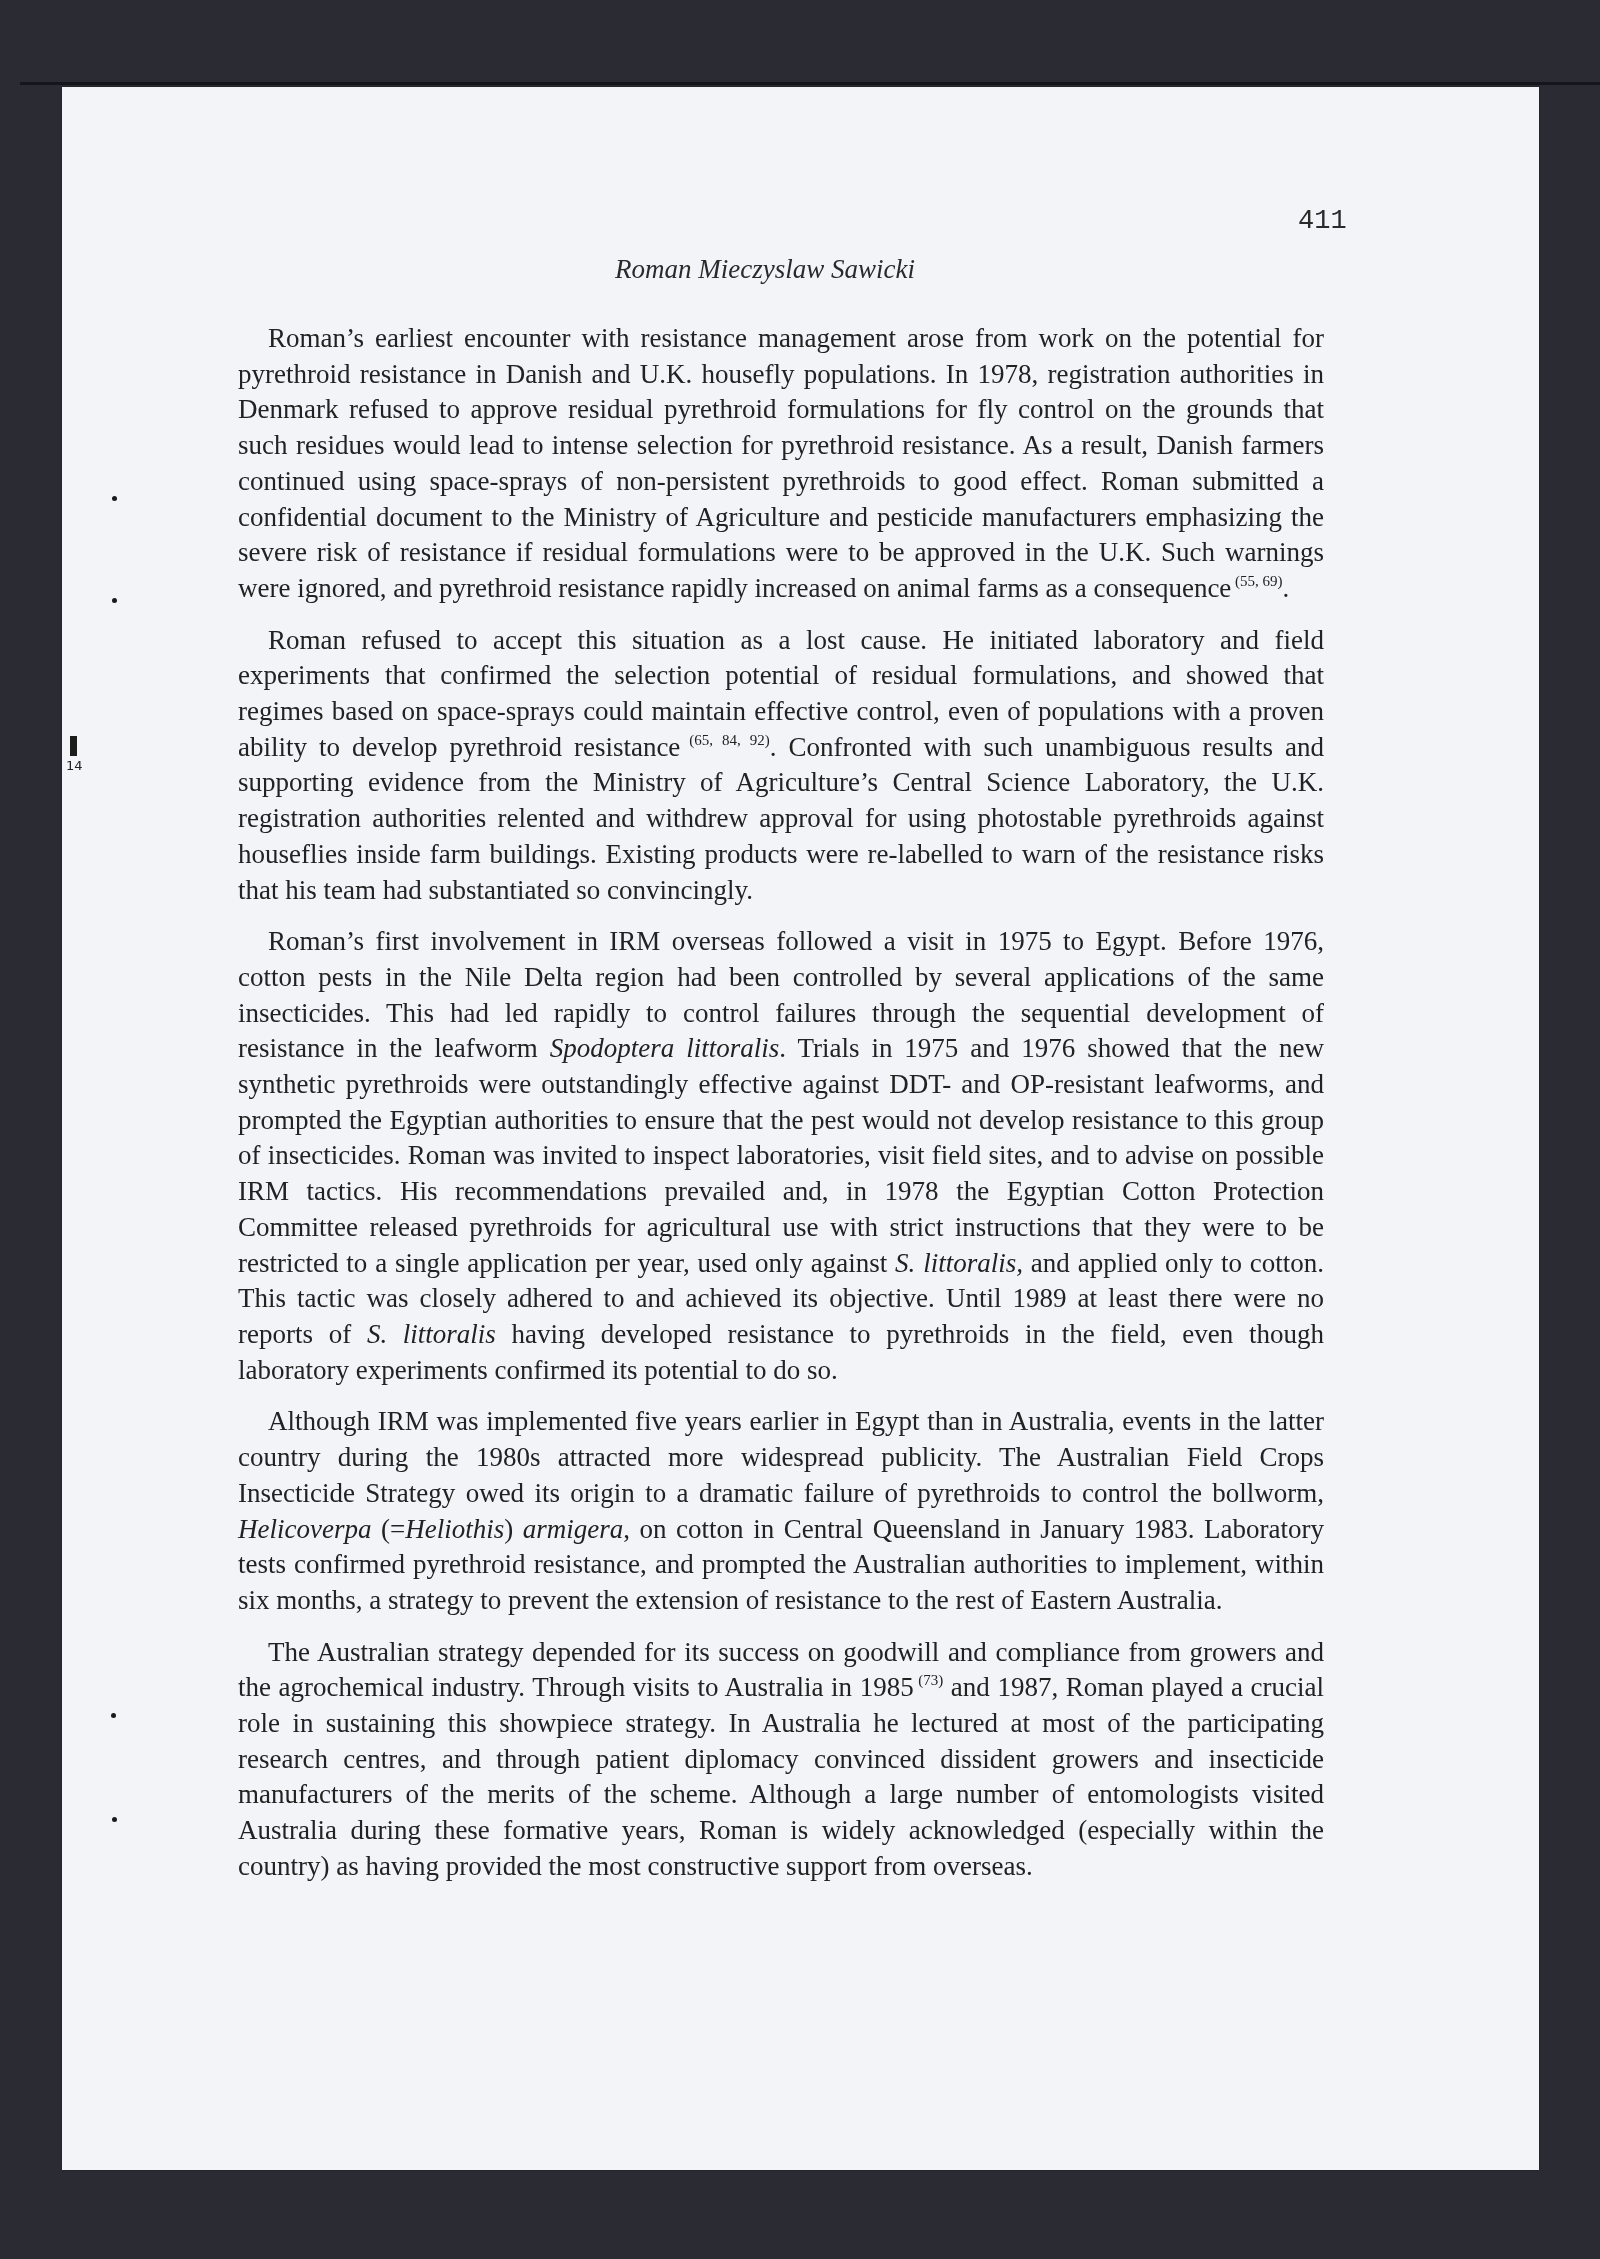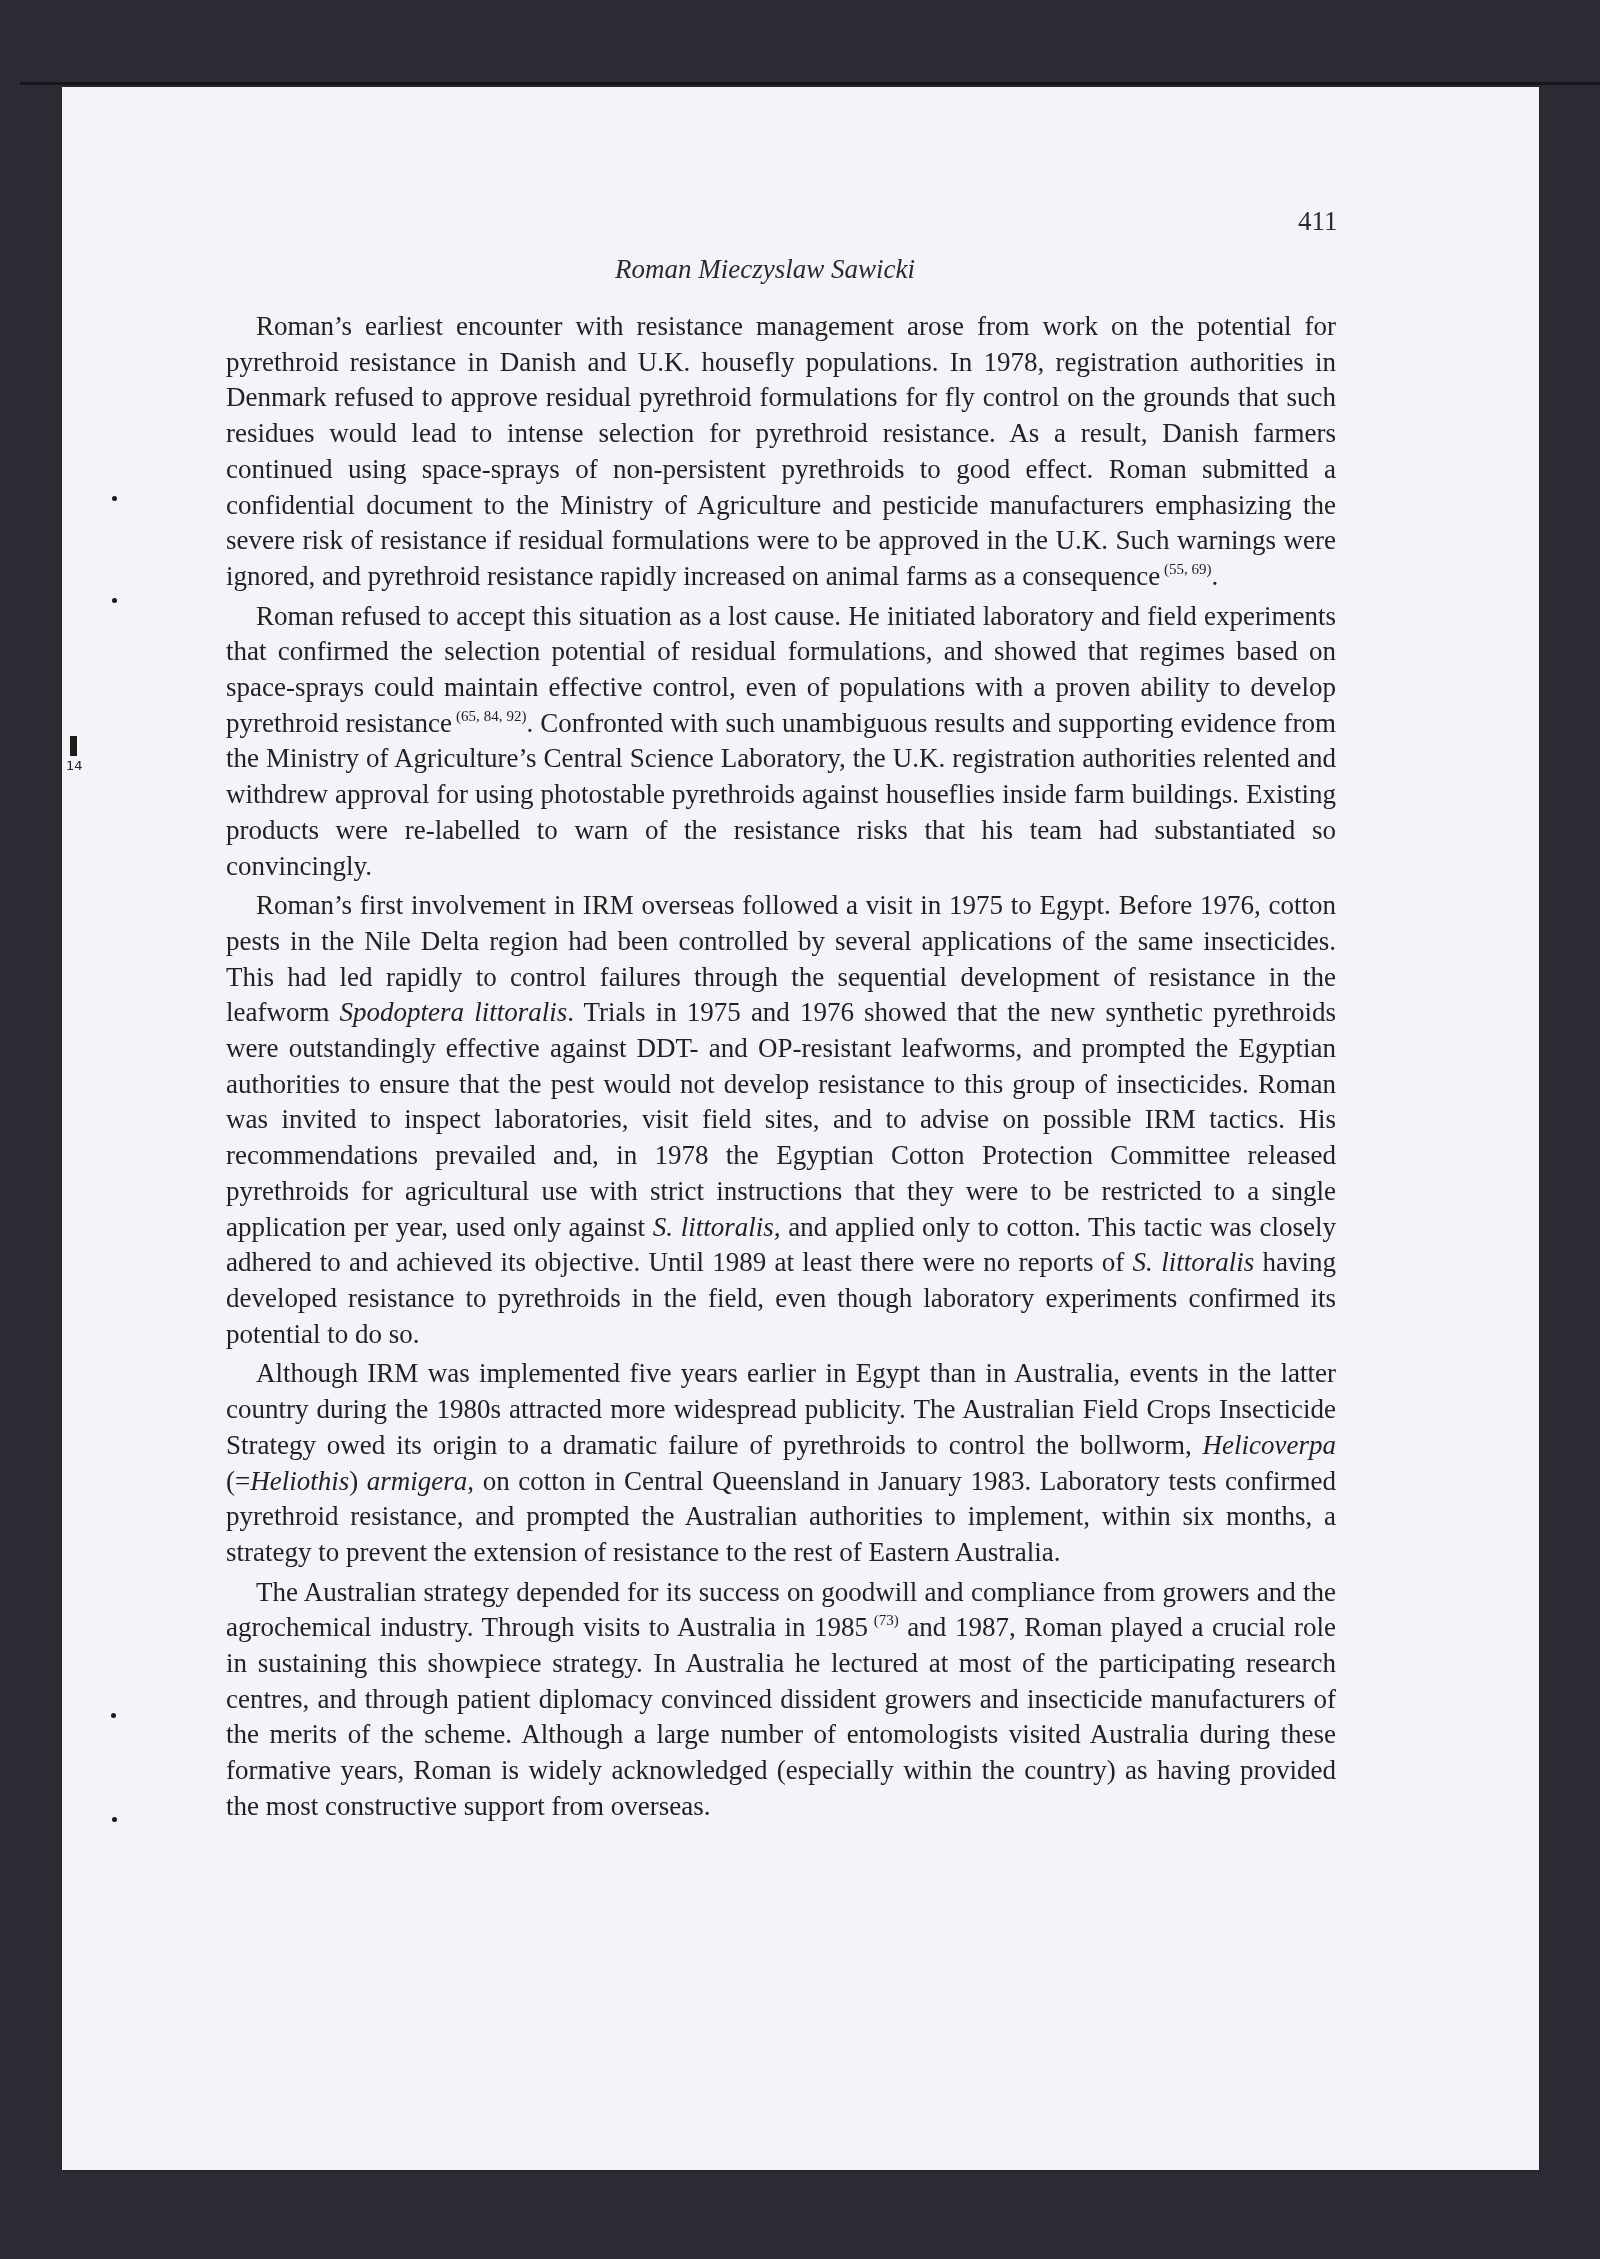--- a/index.html
+++ b/index.html
@@ -19,28 +19,28 @@
       box-shadow: 0 0 2px rgba(0,0,0,0.5);
     }
     .running-head {
       position: absolute; top: 206px; left: 0; width: 1600px; height: 40px;
       font-size: 27px; color: #2a2a2a;
     }
     .running-title {
       position: absolute; left: 615px; top: 0; font-style: italic; margin-top: 48px;
     }
     .page-number {
-      position: absolute; left: 1298px; top: 0;
+      position: absolute; left: 1298px; top: 0; font-family: Liberation Mono, monospace;
     }
     .body-text {
       position: absolute; left: 222px; top: 305px; width: 1118px;
       font-size: 27px; line-height: 35.7px; color: #222;
       text-align: justify;
     }
-    .body-text p { margin: 4px; text-indent: 30px; }
+    .body-text p { margin: 16px; text-indent: 30px; }
     .body-text sup { font-size: 15px; vertical-align: 11px; line-height: 0; }
     .margin-bar {
       position: absolute; left: 70px; top: 736px; width: 7px; height: 20px;
       background: #1c1c1c;
     }
     .margin-num {
       position: absolute; left: 66px; top: 758px;
       font-family: "DejaVu Sans", sans-serif; font-size: 13px; color: #222;
     }
     .speck { position: absolute; width: 5px; height: 5px; border-radius: 50%; background: #1a1a1a; }

